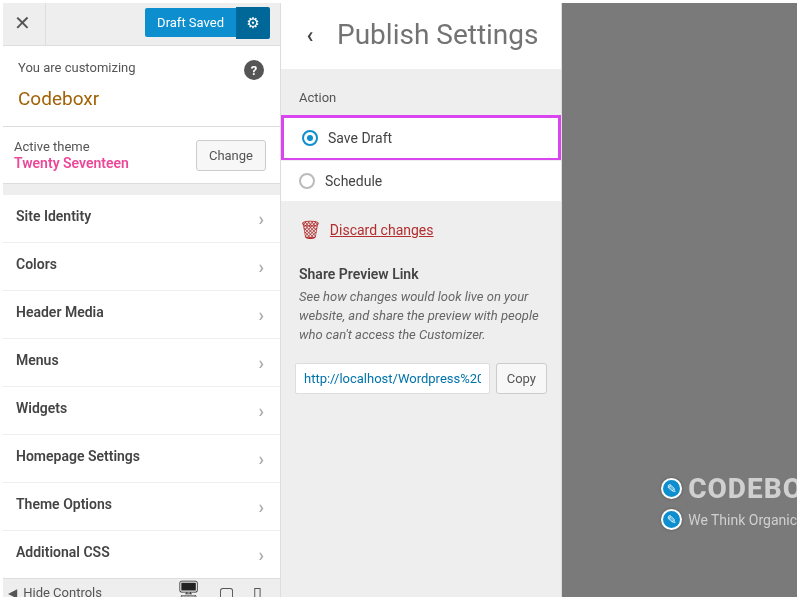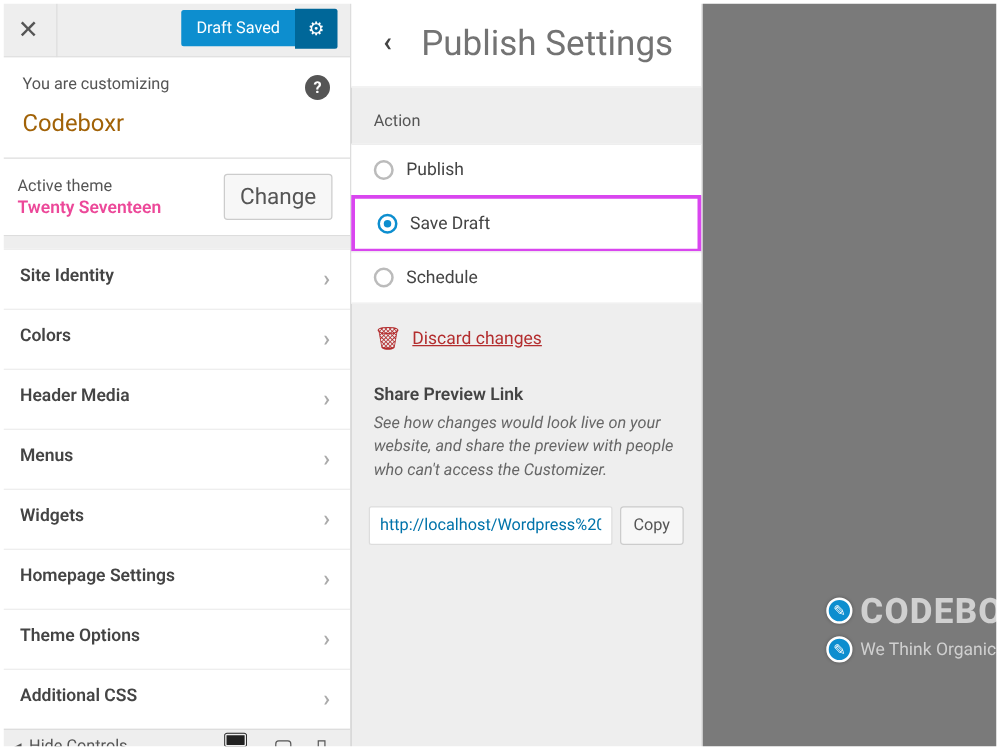--- a/index.html
+++ b/index.html
@@ -13,21 +13,21 @@
   .draft-saved { margin-left:auto; display:flex; align-items:center; }
   .draft-saved .label { background:#0d8ecf; color:#fff; font-size:13px; padding:7px 12px; border-radius:2px 0 0 2px; }
   .gear-btn { background:#006799; color:#fff; width:34px; height:32px; display:flex; align-items:center; justify-content:center; font-size:15px; cursor:pointer; border-radius:0 2px 2px 0; margin-right:10px;}
   .customizing { padding: 14px 18px 16px; background:#fff; border-bottom:1px solid #ddd; position:relative; }
   .customizing .sub { color:#555; font-size:13px; }
   .customizing .site { color:#a16207; font-size:19px; font-weight:400; margin-top:12px; }
   .help-icon { position:absolute; right:16px; top:14px; width:20px; height:20px; border-radius:50%; background:#555; color:#fff; display:flex; align-items:center; justify-content:center; font-size:13px; font-weight:bold; cursor:pointer;}
   .theme-row { background:#fff; border-bottom:1px solid #ddd; padding: 12px 14px; display:flex; align-items:center; }
   .theme-row .t-label { color:#555; font-size:13px; }
   .theme-row .t-name { color:#ec4899; font-size:14px; font-weight:600; margin-top:1px; }
-  .change-btn { margin-left:auto; border:1px solid #ccc; color:#555; background:#f7f7f7; padding:7px 12px; border-radius:3px; font-size:18px; cursor:pointer; }
+  .change-btn { margin-left:auto; border:1px solid #ccc; color:#555; background:#f7f7f7; padding:7px 12px; border-radius:3px; font-size:13px; cursor:pointer; }
   .nav-list { margin-top:10px; }
   .nav-item { background:#fff; border-top:1px solid #eee; border-bottom:1px solid #eee; padding:13px 16px; display:flex; align-items:flex-start; color:#444; font-size:14px; font-weight:600; cursor:pointer; margin-bottom:-1px;}
   .nav-item .chev { margin-left:auto; color:#aaa; font-size:18px; }
   .footer { margin-top:auto; height:44px; background:#eee; border-top:1px solid #ddd; display:flex; align-items:center; padding:0 8px; }
   .hide-controls { display:flex; align-items:center; color:#555; font-size:13px; cursor:pointer; gap:6px; }
   .hide-controls .tri { font-size:12px; }
   .device-icons { margin-left:auto; display:flex; gap:18px; align-items:center; padding-right:10px;}
   .device-icons span { cursor:pointer; color:#555; font-size:17px; }
   .device-icons .desktop-icn { font-size:19px; color:#222; border-bottom:2px solid #222; padding-bottom:2px;}
 
@@ -162,24 +162,20 @@
   <div class="panel">
     <div class="panel-header">
       <div class="back-btn">‹</div>
       <div class="panel-titles">
         <div class="main">Publish Settings</div>
       </div>
     </div>
 
     <div class="section-label">Action</div>
 
-    <div class="radio-row">
-      <span class="radio"></span>
-      <span>Publish</span>
-    </div>
     <div class="radio-row highlight-box">
       <span class="radio checked"></span>
       <span>Save Draft</span>
     </div>
     <div class="radio-row">
       <span class="radio"></span>
       <span>Schedule</span>
     </div>
 
     <div class="discard-row">

